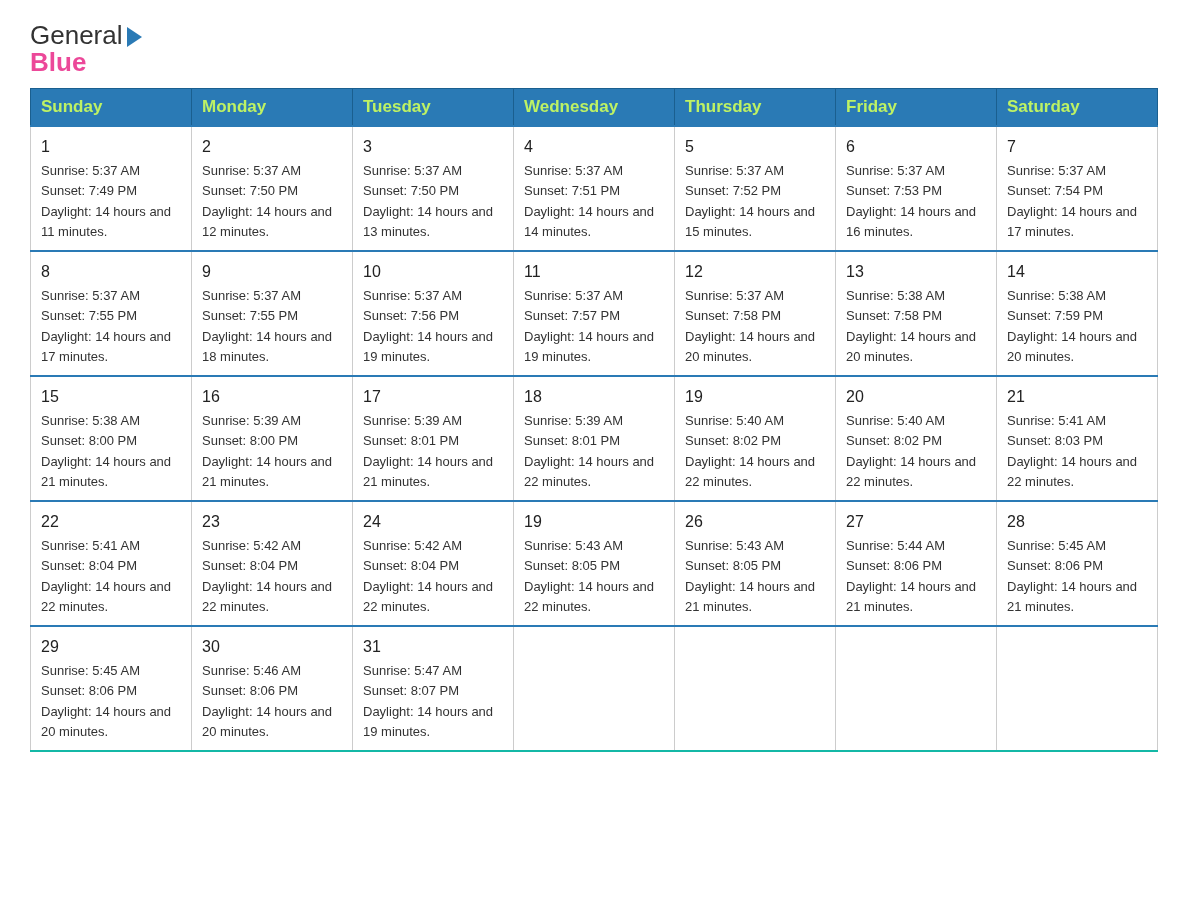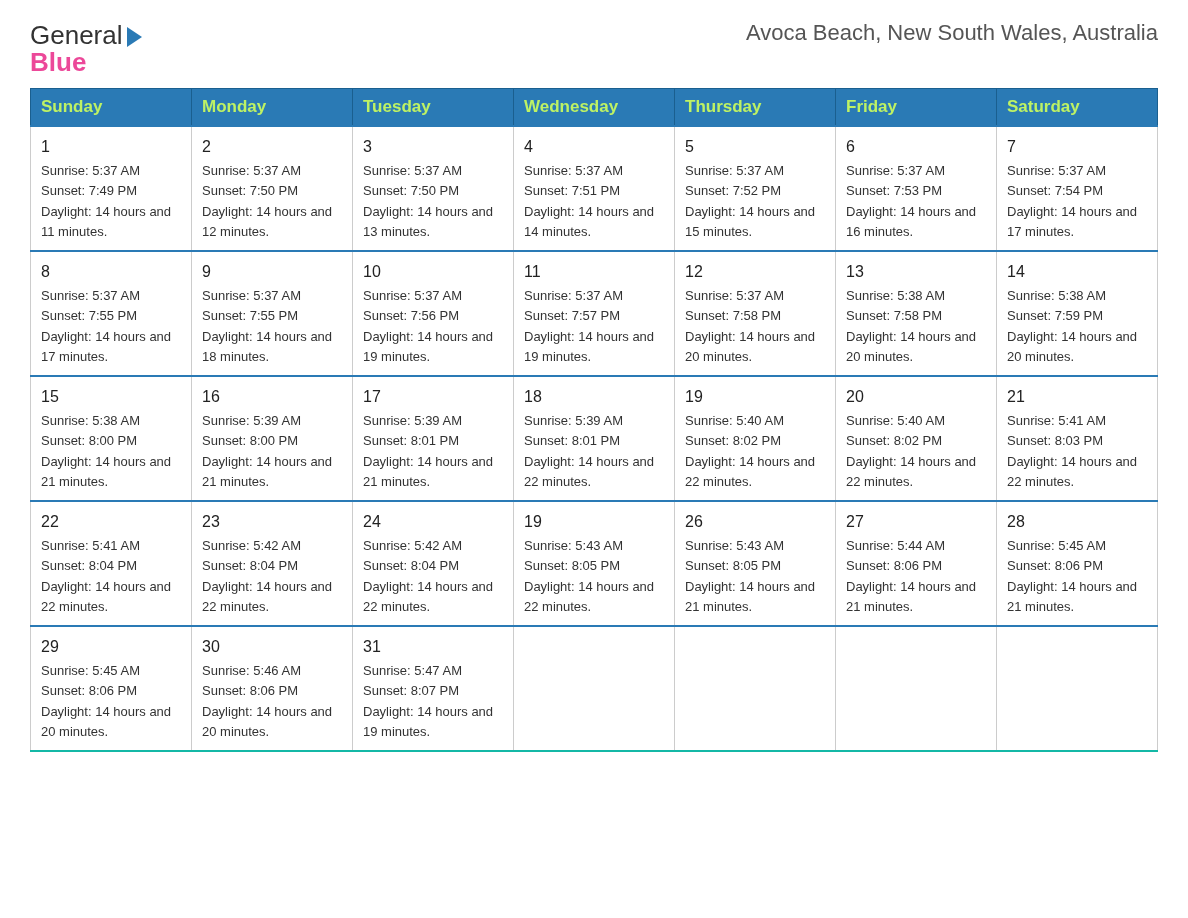--- a/index.html
+++ b/index.html
@@ -8,20 +8,21 @@
       background: #fff;
       width: 1188px;
       min-height: 918px;
       padding: 20px 30px;
     }
     .header {
       display: flex;
       justify-content: space-between;
       align-items: flex-start;
       margin-bottom: 10px;
+      flex-direction: column;
     }
     .logo-wrapper {
       display: flex;
       flex-direction: column;
       align-items: flex-start;
     }
     .title-block {
       text-align: right;
     }
     .title-block h1 {
@@ -96,21 +97,20 @@
 
 <div class="header">
   <div class="logo-wrapper">
     <div style="display:flex; align-items:center;">
       <span style="font-size:26px; color:#333; font-weight:normal;">General</span>
       <span style="display:inline-block; width:0; height:0; border-style:solid; border-width:10px 0 10px 15px; border-color:transparent transparent transparent #2a7ab5; margin-left:4px; margin-top:2px;"></span>
     </div>
     <div style="font-size:26px; color:#ec4899; font-weight:bold; margin-top:-4px;">Blue</div>
   </div>
   <div class="title-block">
-    <h2>Avoca Beach, New South Wales, Australia</h2>
   </div>
 </div>
 
 <table>
   <thead>
     <tr>
       <th>Sunday</th>
       <th>Monday</th>
       <th>Tuesday</th>
       <th>Wednesday</th>

